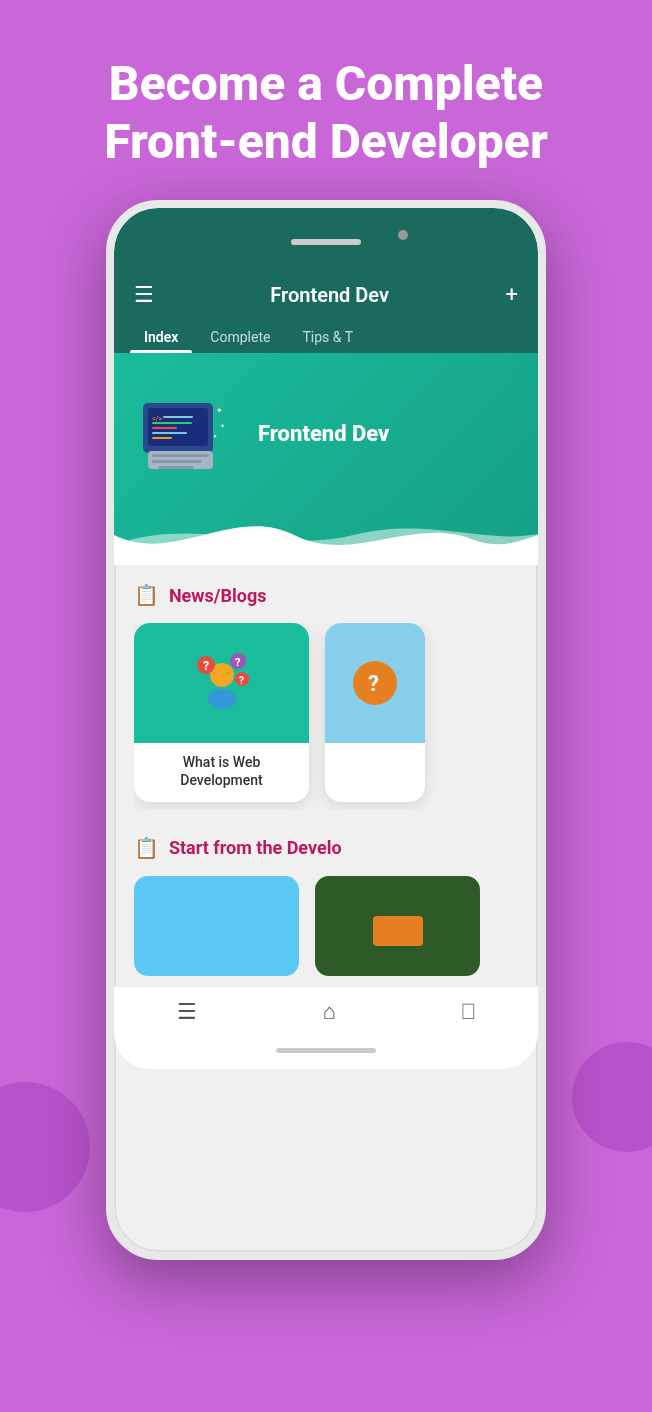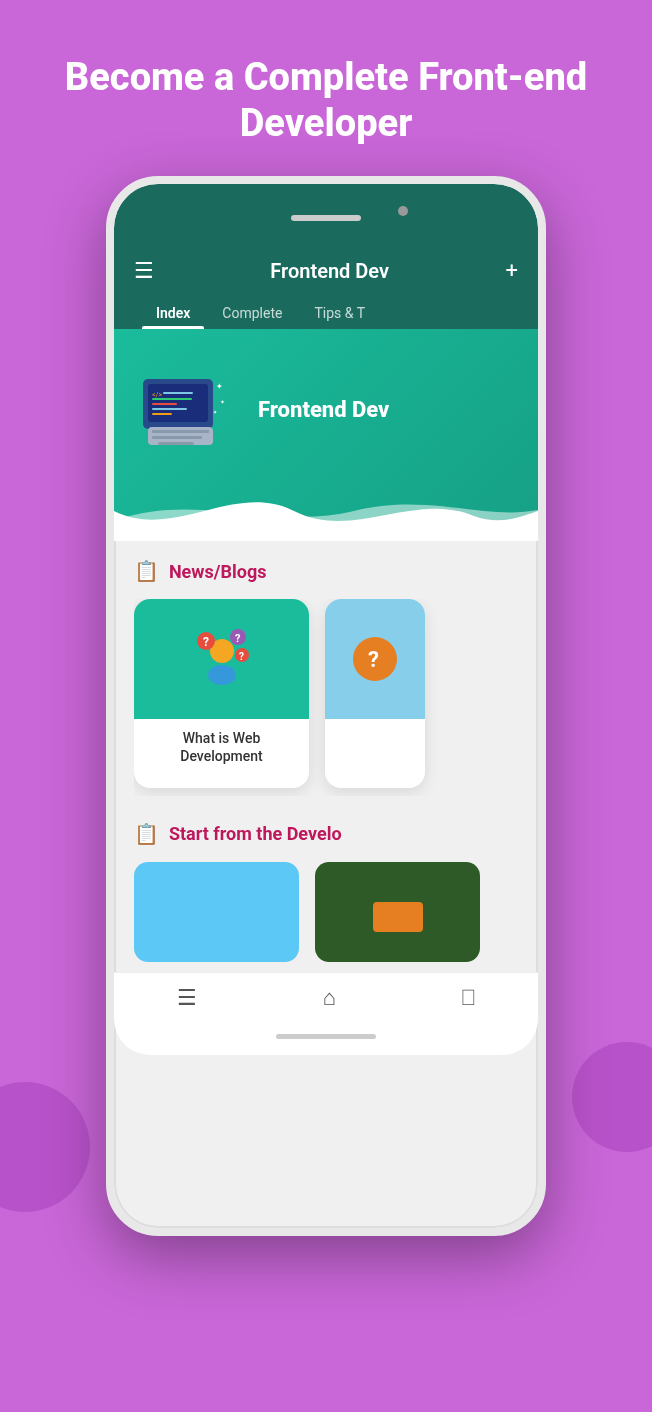--- a/index.html
+++ b/index.html
@@ -33,21 +33,21 @@
       background: #b44dc7;
       border-radius: 50%;
       opacity: 0.8;
     }
 
     
     .page-title {
       text-align: center;
       padding: 55px 60px 30px;
       color: white;
-      font-size: 38px;
+      font-size: 48px;
       font-weight: 800;
       line-height: 1.2;
     }
 
     
     .phone-wrap {
       display: flex;
       justify-content: center;
       align-items: flex-start;
     }
@@ -110,21 +110,21 @@
     .hamburger-icon, .plus-icon {
       color: white;
       font-size: 22px;
       cursor: pointer;
     }
 
     
     .tabs {
       background: #1a6b5e;
       display: flex;
-      padding: 0 28px;
+      padding: 0 16px;
       gap: 4px;
       align-items: center;
     }
 
     .tab {
       color: rgba(255,255,255,0.75);
       padding: 8px 14px;
       font-size: 14px;
       cursor: pointer;
       position: relative;
@@ -233,21 +233,21 @@
     }
 
     .card-image.teal {
       background: #1abc9c;
     }
     .card-image.light-blue {
       background: #87ceeb;
     }
 
     .card-label {
-      padding: 10px 12px 22px;
+      padding: 10px 12px 12px;
       font-size: 14px;
       font-weight: 500;
       color: #333;
       text-align: center;
       line-height: 1.3;
       border-radius: 7px;
     }
 
     
     .section-basics {

